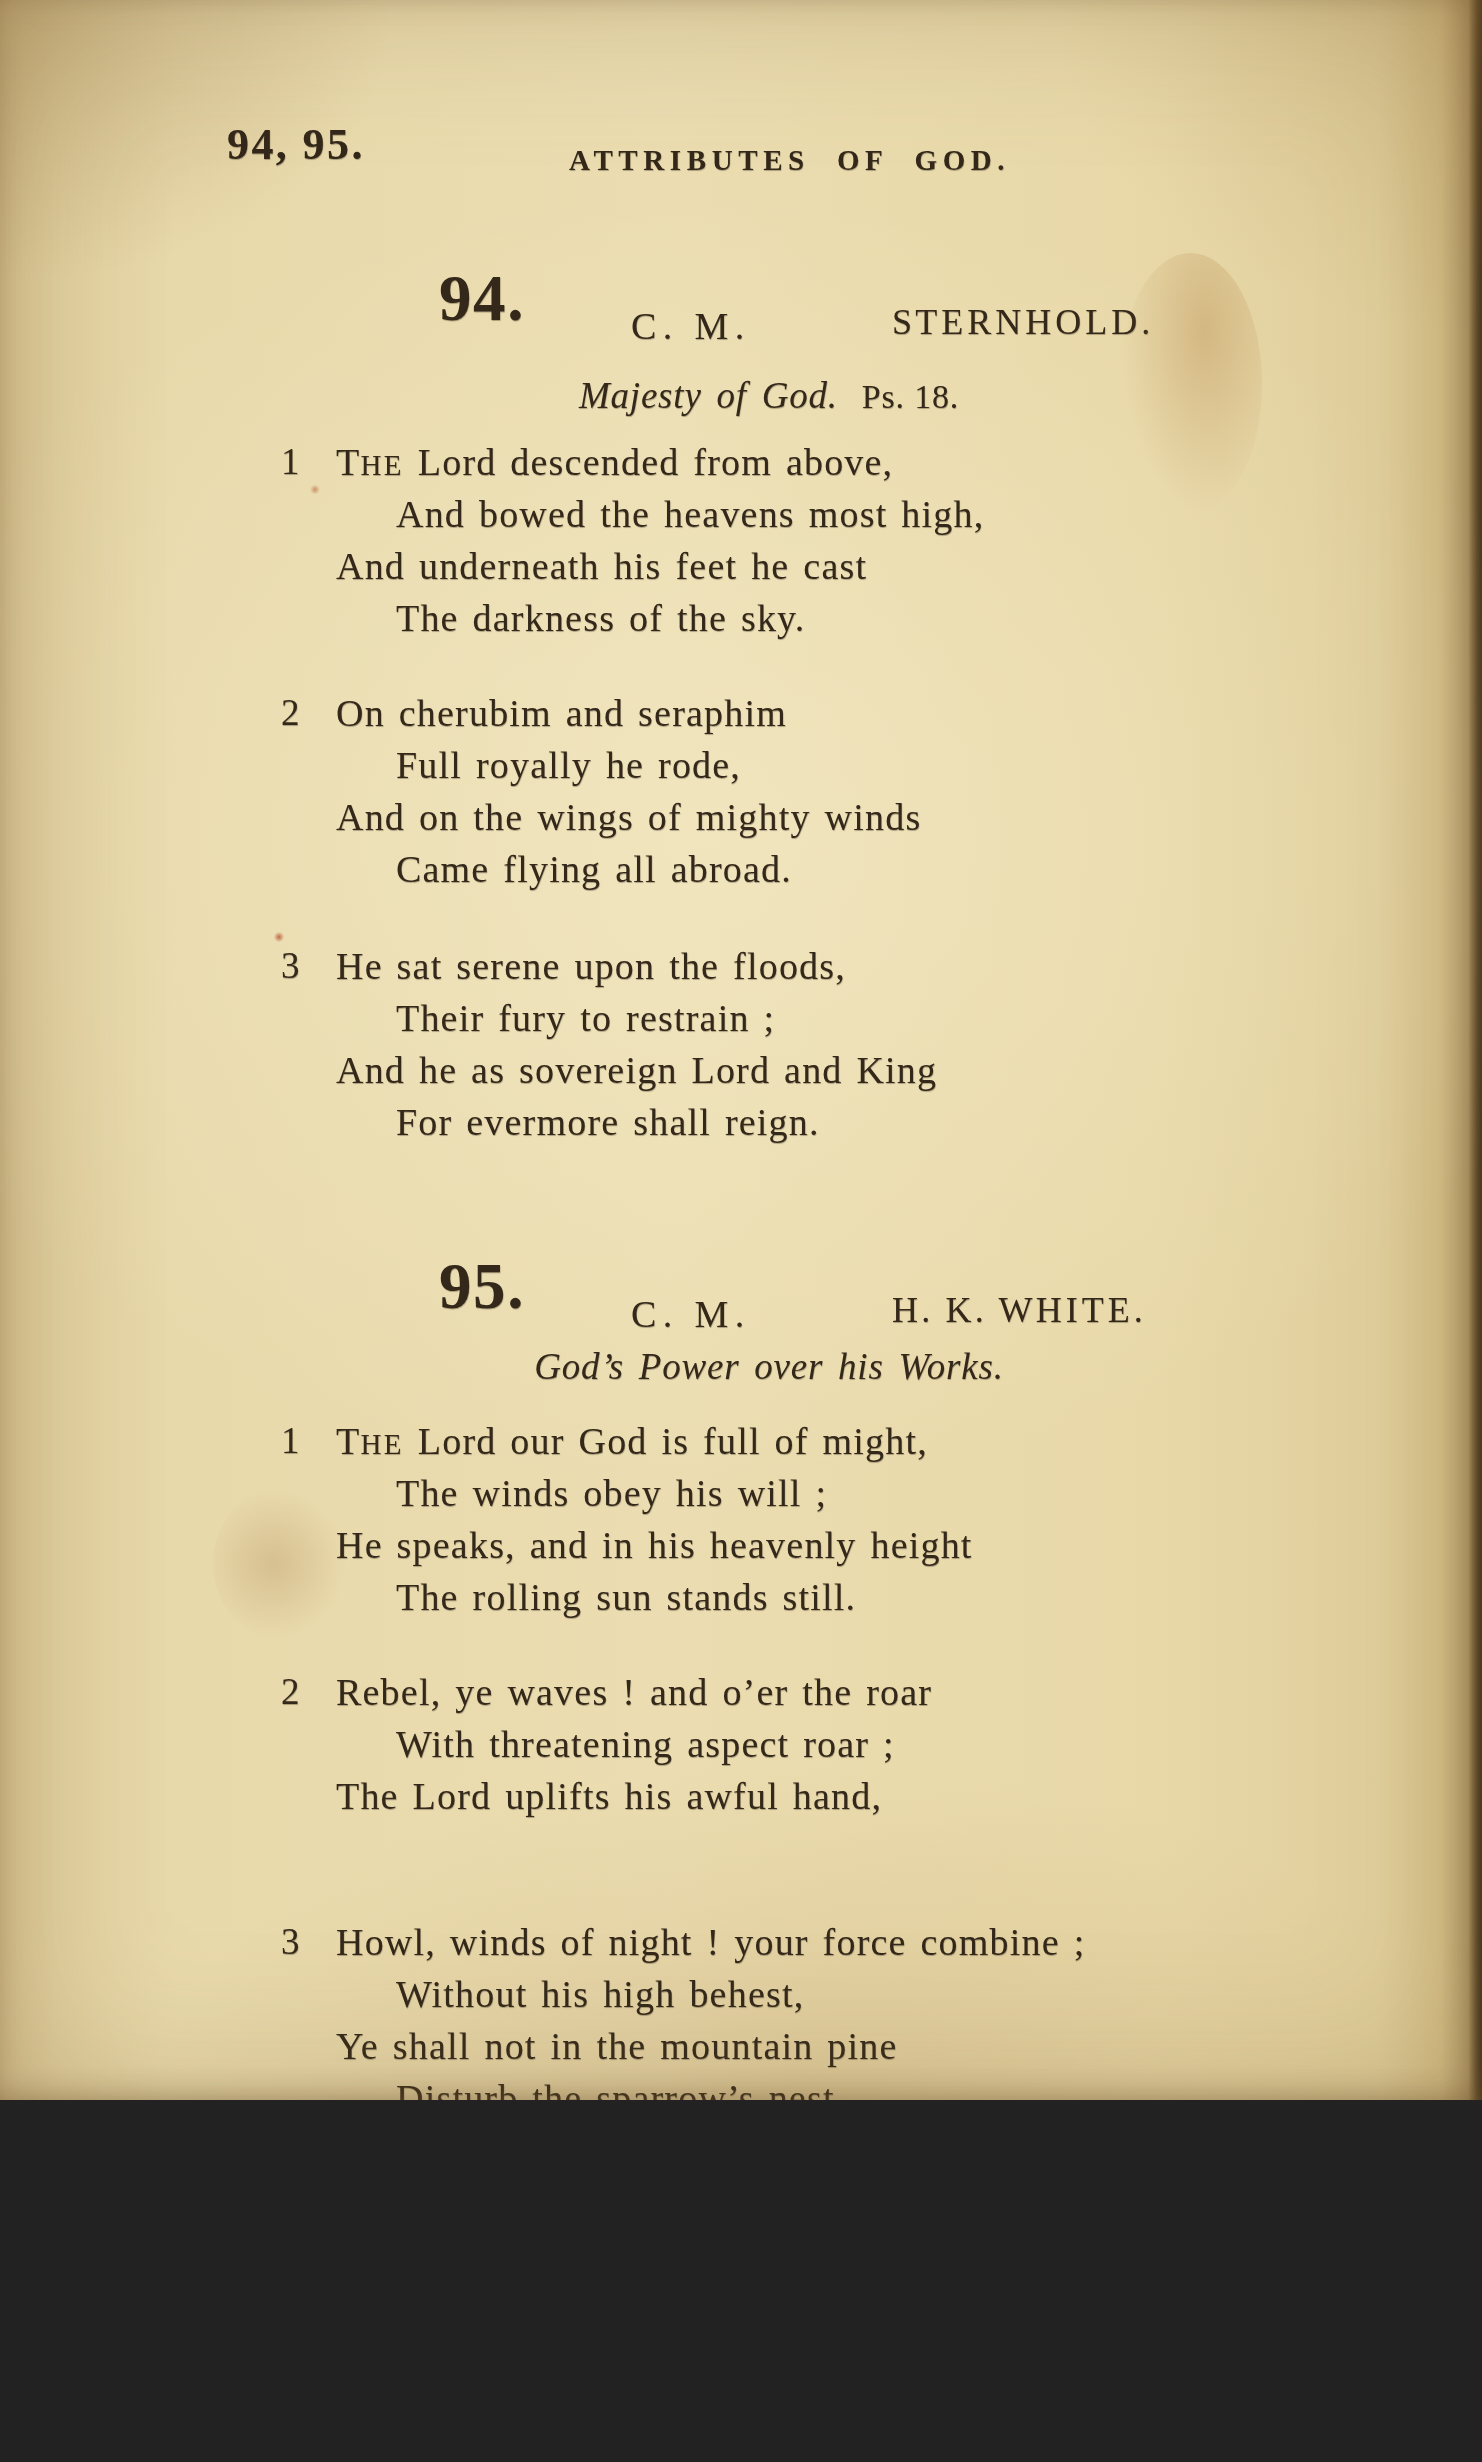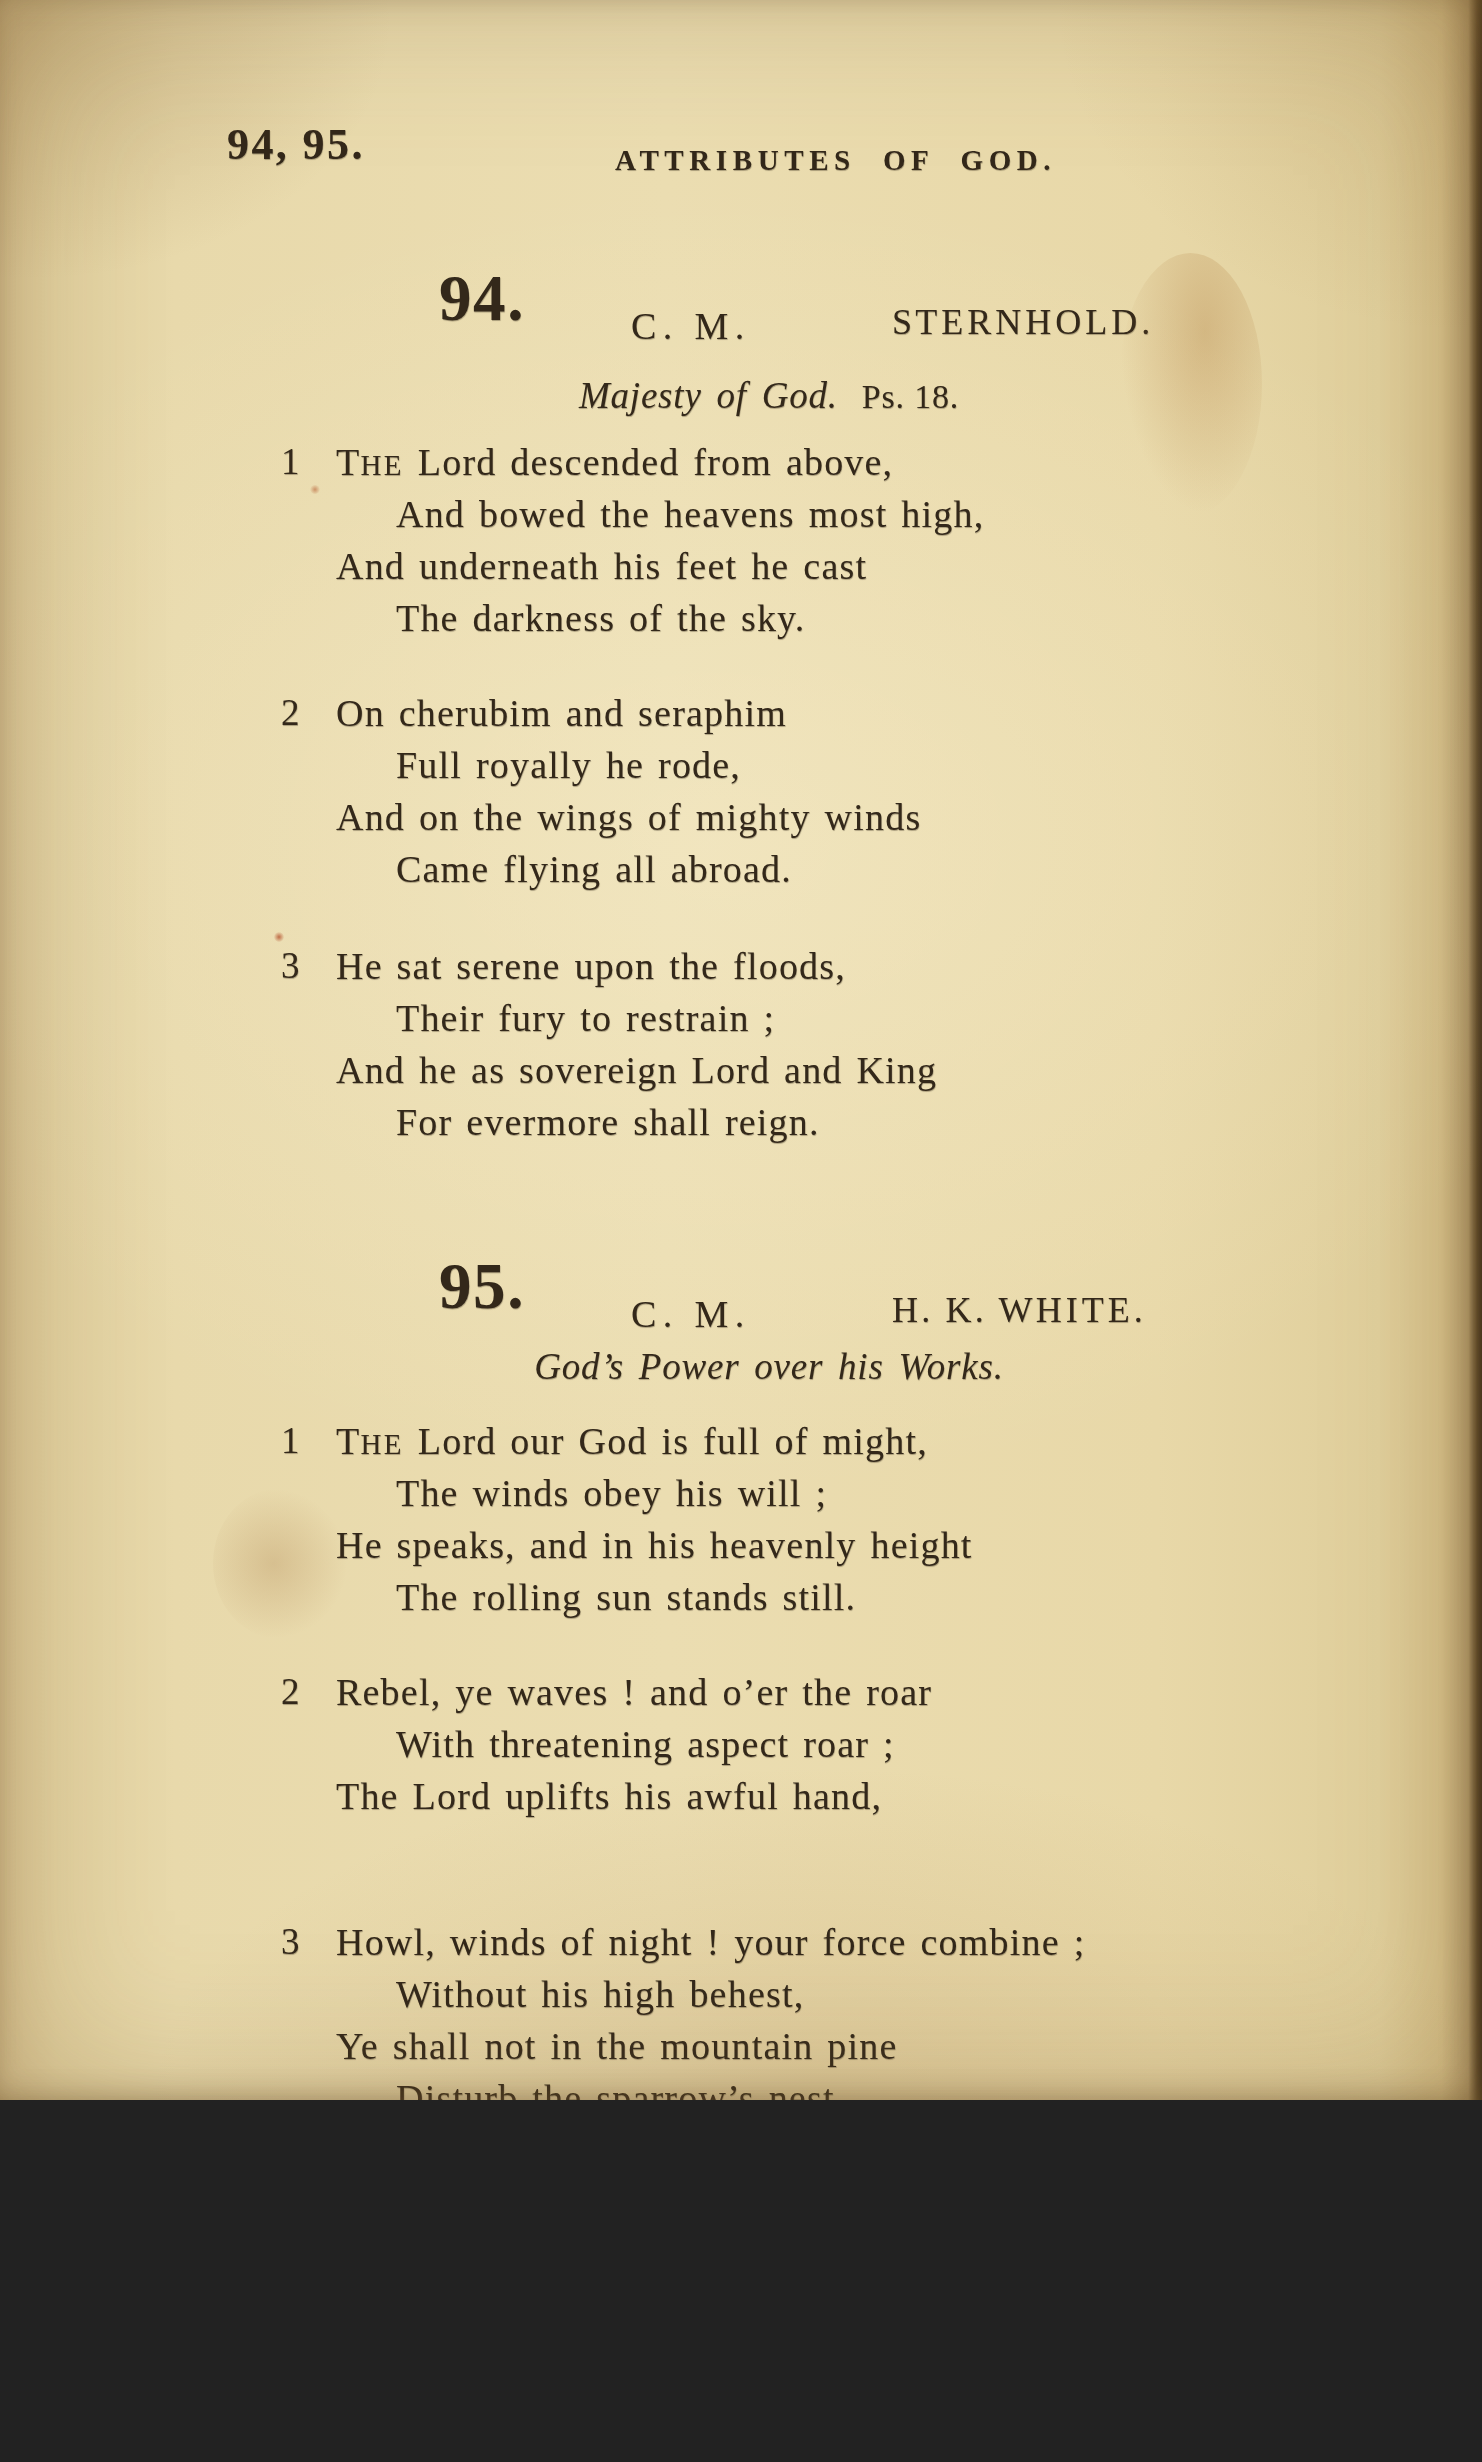--- a/index.html
+++ b/index.html
@@ -16,21 +16,21 @@
       radial-gradient(ellipse 954px 477px at 55% 100%, rgba(170,130,70,0.20), rgba(170,130,70,0) 70%),
       linear-gradient(90deg,#d9c493 0px,#e2d1a0 56px,#e8d9ab 175px,#ebddb1 45%,#e8d8a8 78%,#e0cf9c 93%,#d6c089 97.2%,#b89f6e 99.0%,#5a4729 99.6%,#2b2113 100%),
       #e8d8a8;
   }
   .page::after{
     content:"";position:absolute;inset:0;pointer-events:none;
     box-shadow:inset 0 0 159px rgba(125,95,50,0.30), inset -14.3px 0 36px -9.5px rgba(95,70,38,0.38), inset 0 -11px 32px -12.7px rgba(110,82,45,0.45);
   }
   .abs{position:absolute;}
   .runhead-num{left:227px;top:119px;font-size:44px;font-weight:700;letter-spacing:2.4px;}
-  .runhead-title{left:569px;top:144px;font-size:29px;font-weight:700;letter-spacing:5.6px;word-spacing:14.3px;margin-left:46px;}
+  .runhead-title{left:569px;top:144px;font-size:29px;font-weight:700;letter-spacing:5.6px;word-spacing:14.3px;}
   .ink{text-shadow:0.5px 0.5px 0.7px rgba(55,42,26,0.35);}
 
   .hymn-head{left:0;width:100%;height:72px;}
   #h94-head{top:275px;}
   #h95-head{top:1247px;margin-top:16px;}
   .hnum{position:absolute;left:439px;bottom:16px;font-size:65px;font-weight:700;letter-spacing:1.6px;line-height:1;}
   .hmeter{position:absolute;left:631px;bottom:2.4px;font-size:38px;letter-spacing:6.4px;line-height:1;}
   .hauthor{position:absolute;left:892px;bottom:7.2px;line-height:1;white-space:nowrap;}
   .hauthor .lead{font-size:36px;letter-spacing:3.2px;}
   .hauthor .small{font-size:36px;letter-spacing:4px;word-spacing:7.2px;}

